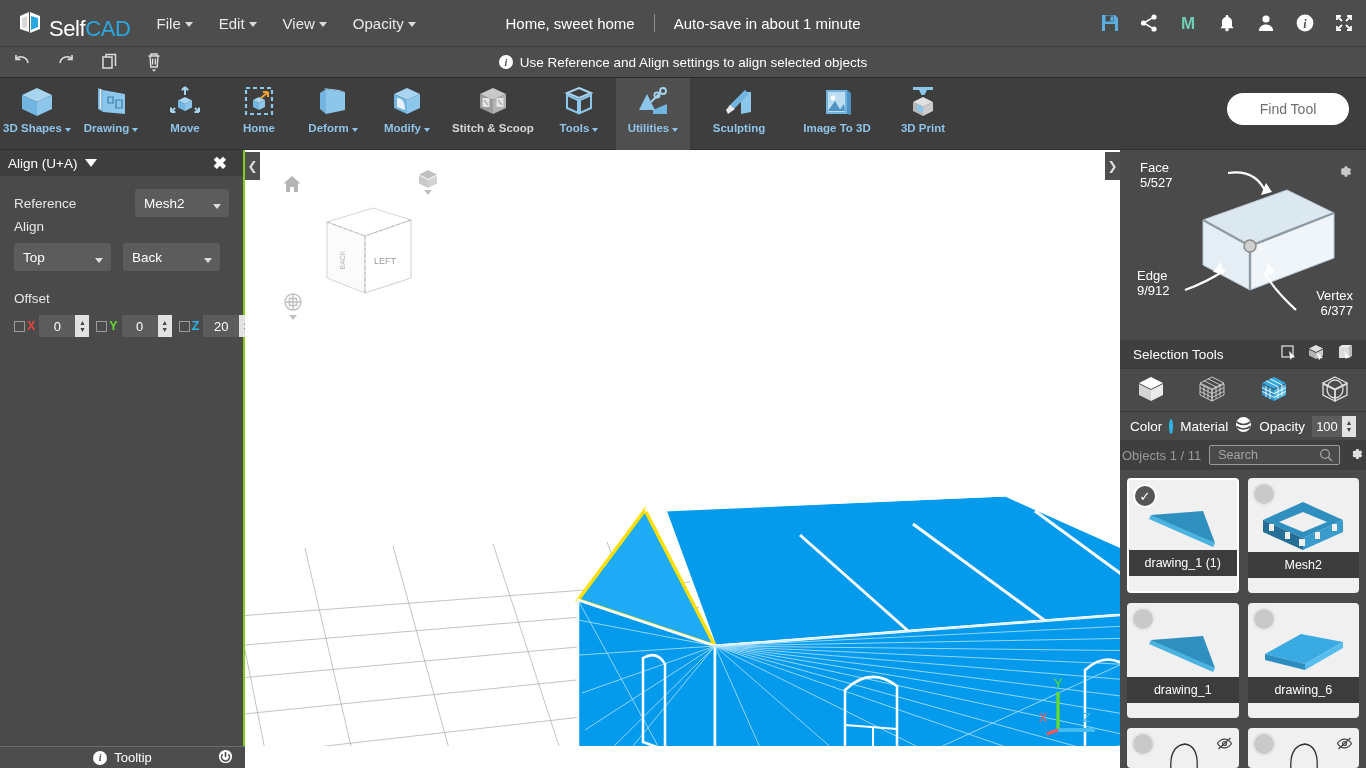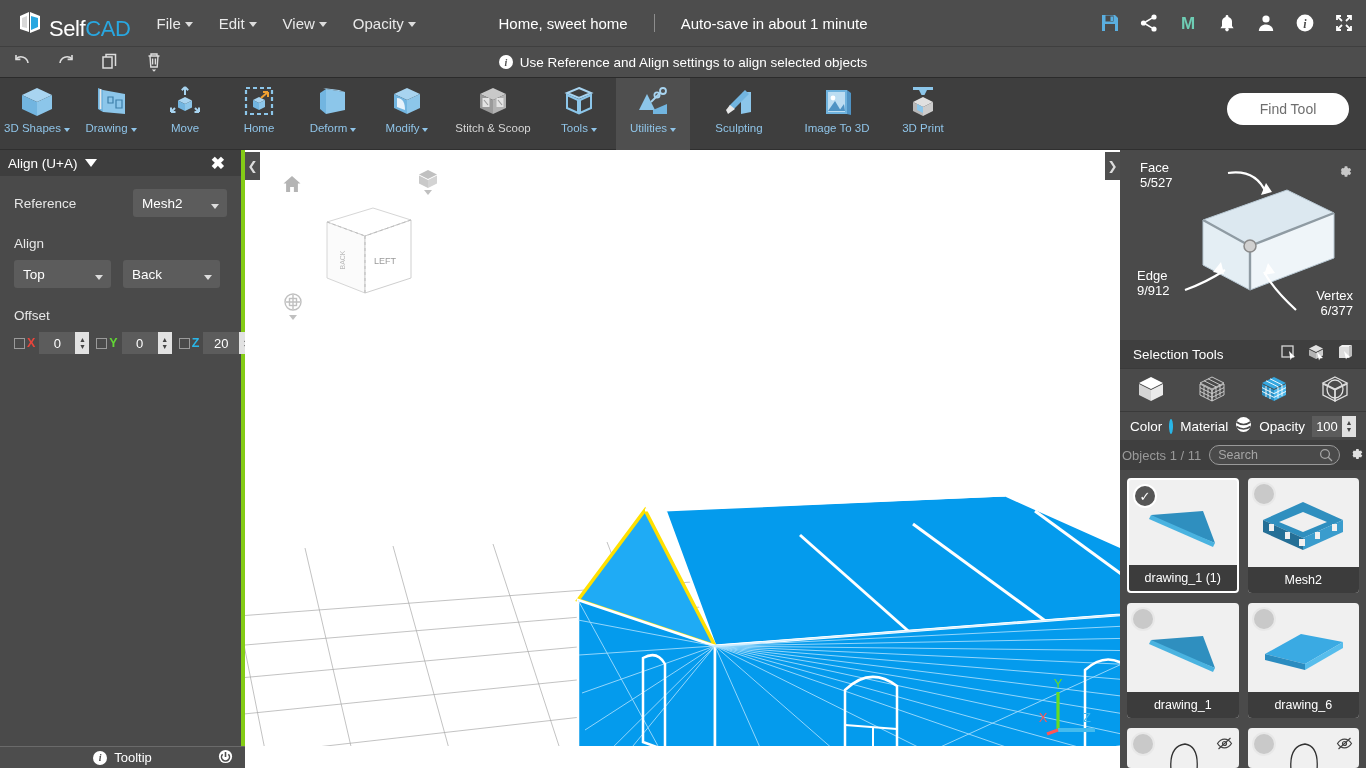--- a/index.html
+++ b/index.html
@@ -23,21 +23,21 @@
     display:flex; align-items:center; gap:4px;
   }
   .caret-d {
     width:0; height:0; border-left:4px solid transparent;
     border-right:4px solid transparent; border-top:5px solid #ddd;
     display:inline-block; margin-top:3px;
   }
   #title-area {
     position:absolute; left:0; top:0; width:1366px; height:46px;
     display:flex; align-items:center; justify-content:center;
-    pointer-events:none; gap:15px;
+    pointer-events:none; gap:8px;
   }
   #doc-title { font-size:15px; color:#fff; pointer-events:auto; }
   #title-sep { width:1px; height:18px; background:#8d8d8d; margin:0 11px; }
   #autosave { font-size:15px; color:#fff; pointer-events:auto; }
   #top-icons {
     position:absolute; right:12px; top:0; height:46px;
     display:flex; align-items:center; gap:19px;
   }
   .ticon { width:20px; height:20px; cursor:pointer; display:block; }
   
@@ -67,37 +67,37 @@
   }
   .tool {
     width:74px; height:72px; display:flex; flex-direction:column;
     align-items:center; justify-content:flex-start; padding-top:6px;
     cursor:pointer; color:#8fc4e8; font-size:11.5px;
   }
   .tool.wide { width:98px; }
   .tool.active { background:#4f4f4f; }
   .tool .ticon-box { height:36px; display:flex; align-items:center; }
   .tool .tlabel { display:flex; align-items:center; gap:3px; margin-top:2px;
-                  white-space:nowrap; }
+                  white-space:nowrap;font-weight:bold; }
   .tool.gray { color:#d6d6d6; }
   .caret-s {
     width:0; height:0; border-left:3.5px solid transparent;
     border-right:3.5px solid transparent; border-top:4.5px solid currentColor;
     display:inline-block; margin-top:3px;
   }
   #findtool {
     position:absolute; right:17px; top:15px; width:120px; height:32px;
     background:#fff; border-radius:17px; color:#6e6e6e; font-size:14px;
     display:flex; align-items:center; justify-content:center; cursor:text;
     width:122px;
   }
   
   #leftpanel {
     position:absolute; left:0; top:150px; width:245px; height:596px;
-    background:#4a4a4a; border-right:4px solid #84cc16;
+    background:#4a4a4a; border-right:2px solid #84cc16;
   }
   #lp-header {
     height:26px; background:#3e3e3e; display:flex; align-items:center;
     padding:0 8px; position:relative;
   }
   #lp-title { font-size:13.5px; color:#fff; }
   .tri-down {
     width:0; height:0; border-left:6px solid transparent;
     border-right:6px solid transparent; border-top:8px solid #fff;
     margin-left:8px;
@@ -169,21 +169,21 @@
     height:28px; display:flex; align-items:center; gap:7px; padding:0 10px;
     font-size:13.5px; color:#fff; background:#4a4a4a;
   }
   .swatch { width:15px; height:15px; border-radius:50%; background:#29b6e8; }
   #objhdr {
     height:30px; background:#3f3f3f; display:flex; align-items:center;
     padding:0 2px; gap:8px;
   }
   #objcount { font-size:13px; color:#9a9a9a; }
   #searchbox {
-    flex:1; height:20px; border:1px solid #9a9a9a; border-radius:10px;
+    flex:1; height:20px; border:1px solid #9a9a9a; border-radius:2px;
     background:#4a4a4a; color:#a5a5a5; font-size:12.5px;
     display:flex; align-items:center; padding:0 8px; position:relative;
     cursor:text;
   }
   #objgrid {
     padding:8px 7px; display:grid; grid-template-columns:1fr 1fr;
     gap:10px 9px;
   }
   .obj-card {
     background:#f0f0f0; border-radius:4px; height:115px; position:relative;
@@ -191,21 +191,21 @@
   }
   .obj-card.sel { border:2px solid #fff; }
   .obj-check {
     position:absolute; left:4px; top:4px; width:24px; height:24px;
     border-radius:50%; background:#565656; border:2px solid #fff;
     display:flex; align-items:center; justify-content:center;
     color:#fff; font-size:13px; z-index:2;
   }
   .obj-check.off { background:#c9c9c9; border-color:#e8e8e8; color:transparent; }
   .obj-name {
-    position:absolute; left:0; right:0; bottom:0; height:26px;
+    position:absolute; left:0; right:0; bottom:15px; height:26px;
     background:#3c3c3c; color:#fff; font-size:12.5px;
     display:flex; align-items:center; justify-content:center;
   }
   .obj-thumb {
     position:absolute; left:0; right:0; top:8px; bottom:26px;
     display:flex; align-items:center; justify-content:center;
   }
   .eye-off { position:absolute; right:6px; top:8px; z-index:2; }
   
   #statusbar {
@@ -535,21 +535,21 @@
   </div>
 
   <div class="lp-row" style="margin-top:13px; display:flex; align-items:center; justify-content:space-between;">
     <span class="lp-label">Reference</span>
     <div class="sel" style="width:94px;">
       <span>Mesh2</span>
       <i class="caret-d"></i>
     </div>
   </div>
 
-  <div class="lp-row" style="margin-top:19px;">
+  <div class="lp-row" style="margin-top:2px;">
     <span class="lp-label">Align</span>
   </div>
 
   <div class="lp-row" style="margin-top:9px; display:flex; gap:12px;">
     <div class="sel" style="width:97px;">
       <span>Top</span>
       <i class="caret-d"></i>
     </div>
     <div class="sel" style="width:97px;">
       <span>Back</span>

